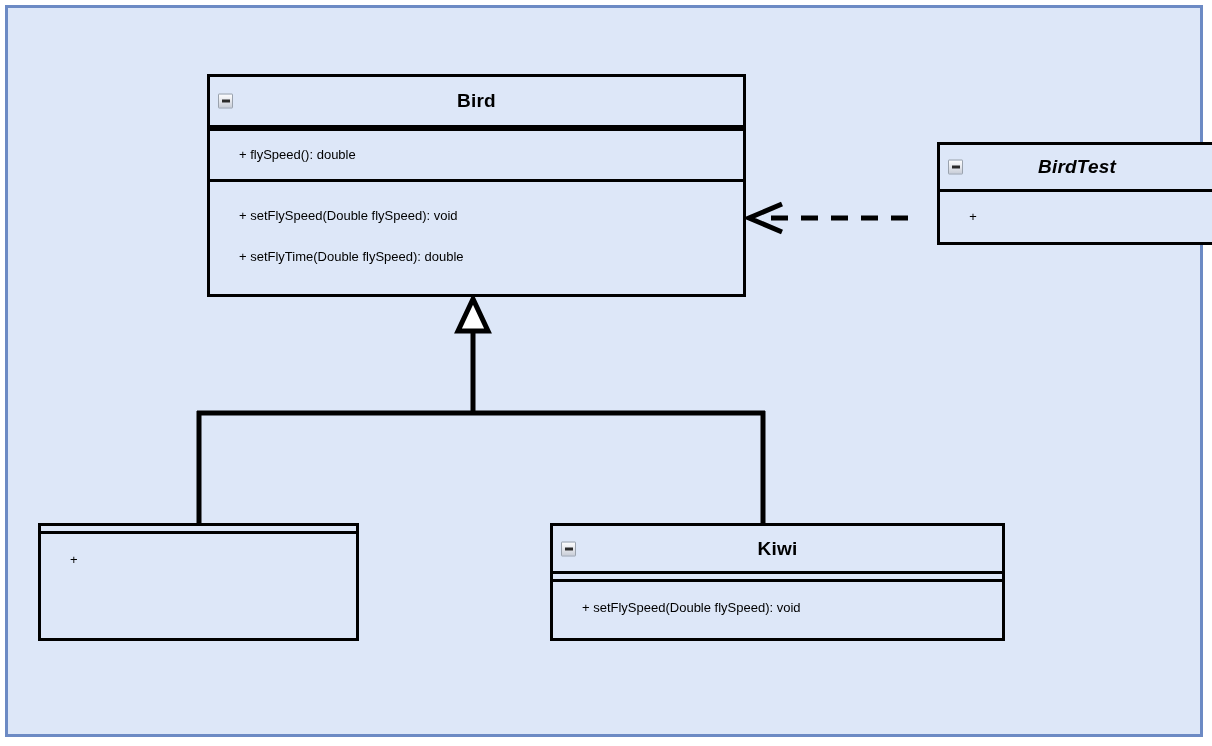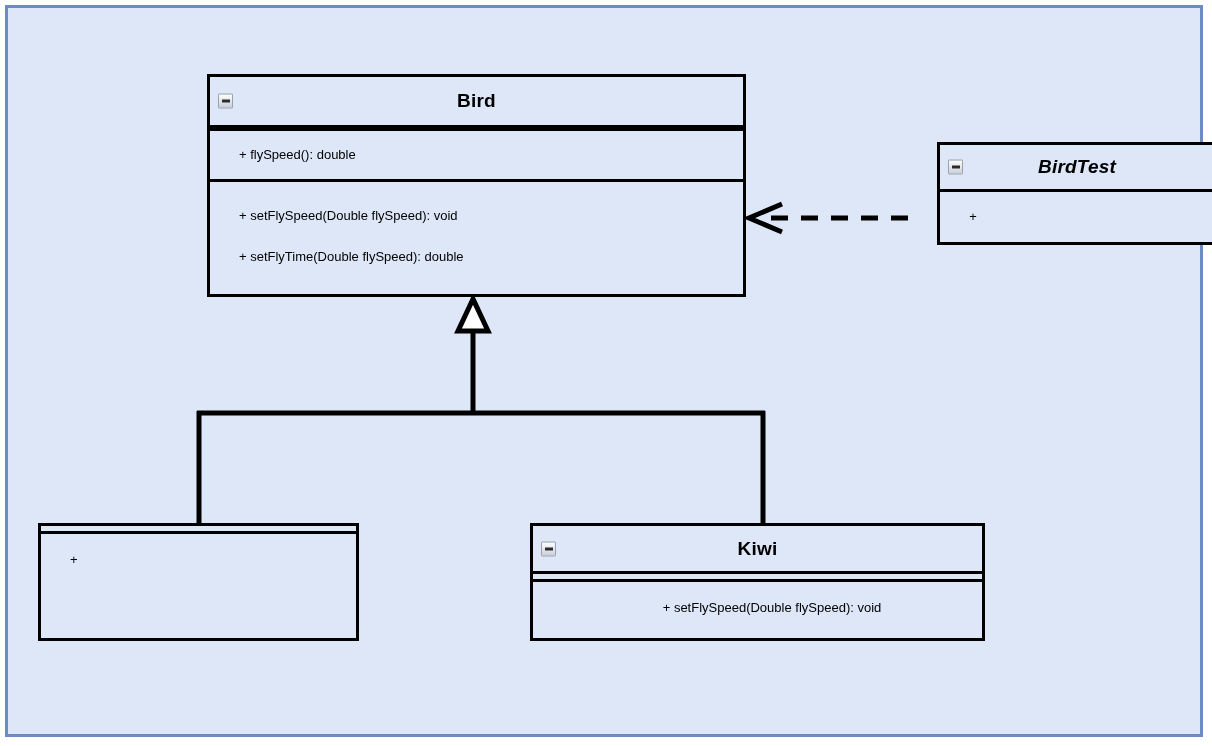--- a/index.html
+++ b/index.html
@@ -118,21 +118,21 @@
 
   #class-birdtest    { left: 937px; top: 142px; width: 280px; height: 103px; font-style: italic; }
   #class-birdtest .uml-header    { height: 47px; }
   #class-birdtest .comp-1        { height: 50px; }
 
   #class-swallow     { left: 38px;  top: 523px; width: 321px; height: 118px; }
   #class-swallow .uml-header     { height: 48px; }
   #class-swallow .comp-empty     { height: 5px; }
   #class-swallow .comp-1         { height: 56px; }
 
-  #class-kiwi        { left: 530px; top: 523px; width: 455px; height: 118px; text-align: center; }
+  #class-kiwi        { left: 550px; top: 523px; width: 455px; height: 118px; }
   #class-kiwi .uml-header        { height: 48px; }
   #class-kiwi .comp-empty        { height: 5px; }
   #class-kiwi .comp-1            { height: 56px; }
 </style>
 </head>
 <body>
 
 <div id="diagram-root">
 
   <div id="canvas"></div>

